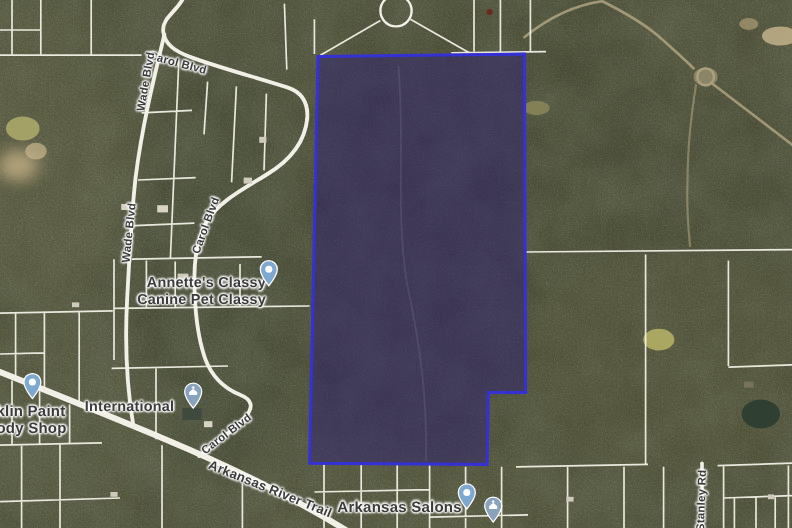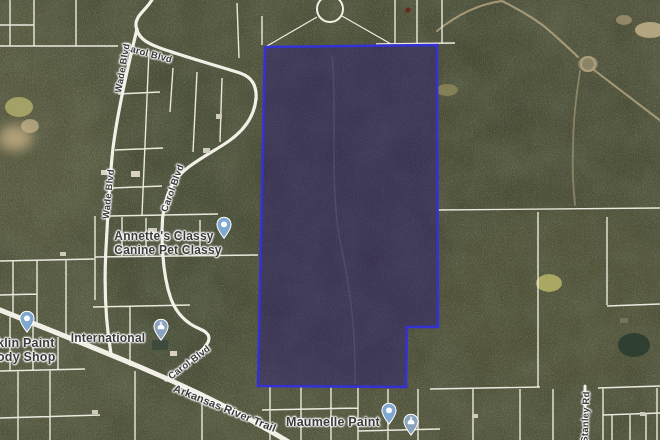--- a/index.html
+++ b/index.html
@@ -3,21 +3,21 @@
 <meta charset="utf-8">
 <style>
   html,body{margin:0;padding:0;background:#222;}
   #stage{position:relative;width:660px;height:440px;overflow:hidden;
          font-family:"Liberation Sans",sans-serif;background:#55533e;cursor:default;}
   #stage svg{position:absolute;left:0;top:0;}
   .lbl{position:absolute;white-space:nowrap;color:#3b3b3b;font-weight:bold;
        text-shadow:0 0 2px #fff,0 0 2px #fff,0 1px 2px #fff,0 -1px 2px #fff,1px 0 2px #fff,-1px 0 2px #fff;
        transform:translate(-50%,-50%) rotate(var(--r,0deg));}
   .road{font-size:9.5px;letter-spacing:.2px;}
-  .poi{font-size:12px;line-height:13.5px;text-align:left;letter-spacing:.2px;}
+  .poi{font-size:12px;line-height:13.5px;text-align:right;letter-spacing:.2px;}
   .poi-left{transform:none;text-align:left;}
   .pin{position:absolute;transform:translate(-50%,-86%);width:17px;height:23px;}
   .pin svg{position:static;display:block;}
 </style>
 </head>
 <body>
 
 <div id="stage">
 
   <svg width="660" height="440" viewBox="0 0 660 440">
@@ -147,21 +147,21 @@
     <div>Annette's Classy</div>
     <div>Canine Pet Classy</div>
   </div>
   <div class="lbl poi" style="left:108px;top:339px">
     <div>International</div>
   </div>
   <div class="lbl poi poi-left" style="left:-3px;top:337px;font-size:12.5px">
     <div>klin Paint</div>
     <div>ody Shop</div>
   </div>
-  <div class="lbl poi" style="left:333px;top:423px;font-size:12.5px">Maumelle Paint</div>
+  <div class="lbl poi" style="left:333px;top:423px;font-size:12.5px">Arkansas Salons</div>
 
   <div class="pin" style="left:224px;top:236px">
     <svg width="17" height="23" viewBox="0 0 16 22">
         <path d="M8 1 C4.1 1 1.2 4 1.2 7.8 C1.2 12.5 8 21 8 21 C8 21 14.8 12.5 14.8 7.8 C14.8 4 11.9 1 8 1 Z" fill="#7fa8d0" stroke="#ffffff" stroke-width="1"></path>
         <circle cx="8" cy="7.8" r="2.8" fill="#ffffff"></circle>
       </svg>
   </div>
   <div class="pin" style="left:161px;top:338px">
     <svg width="17" height="23" viewBox="0 0 16 22">
         <path d="M8 1 C4.1 1 1.2 4 1.2 7.8 C1.2 12.5 8 21 8 21 C8 21 14.8 12.5 14.8 7.8 C14.8 4 11.9 1 8 1 Z" fill="#8aa3bd" stroke="#ffffff" stroke-width="1"></path>

